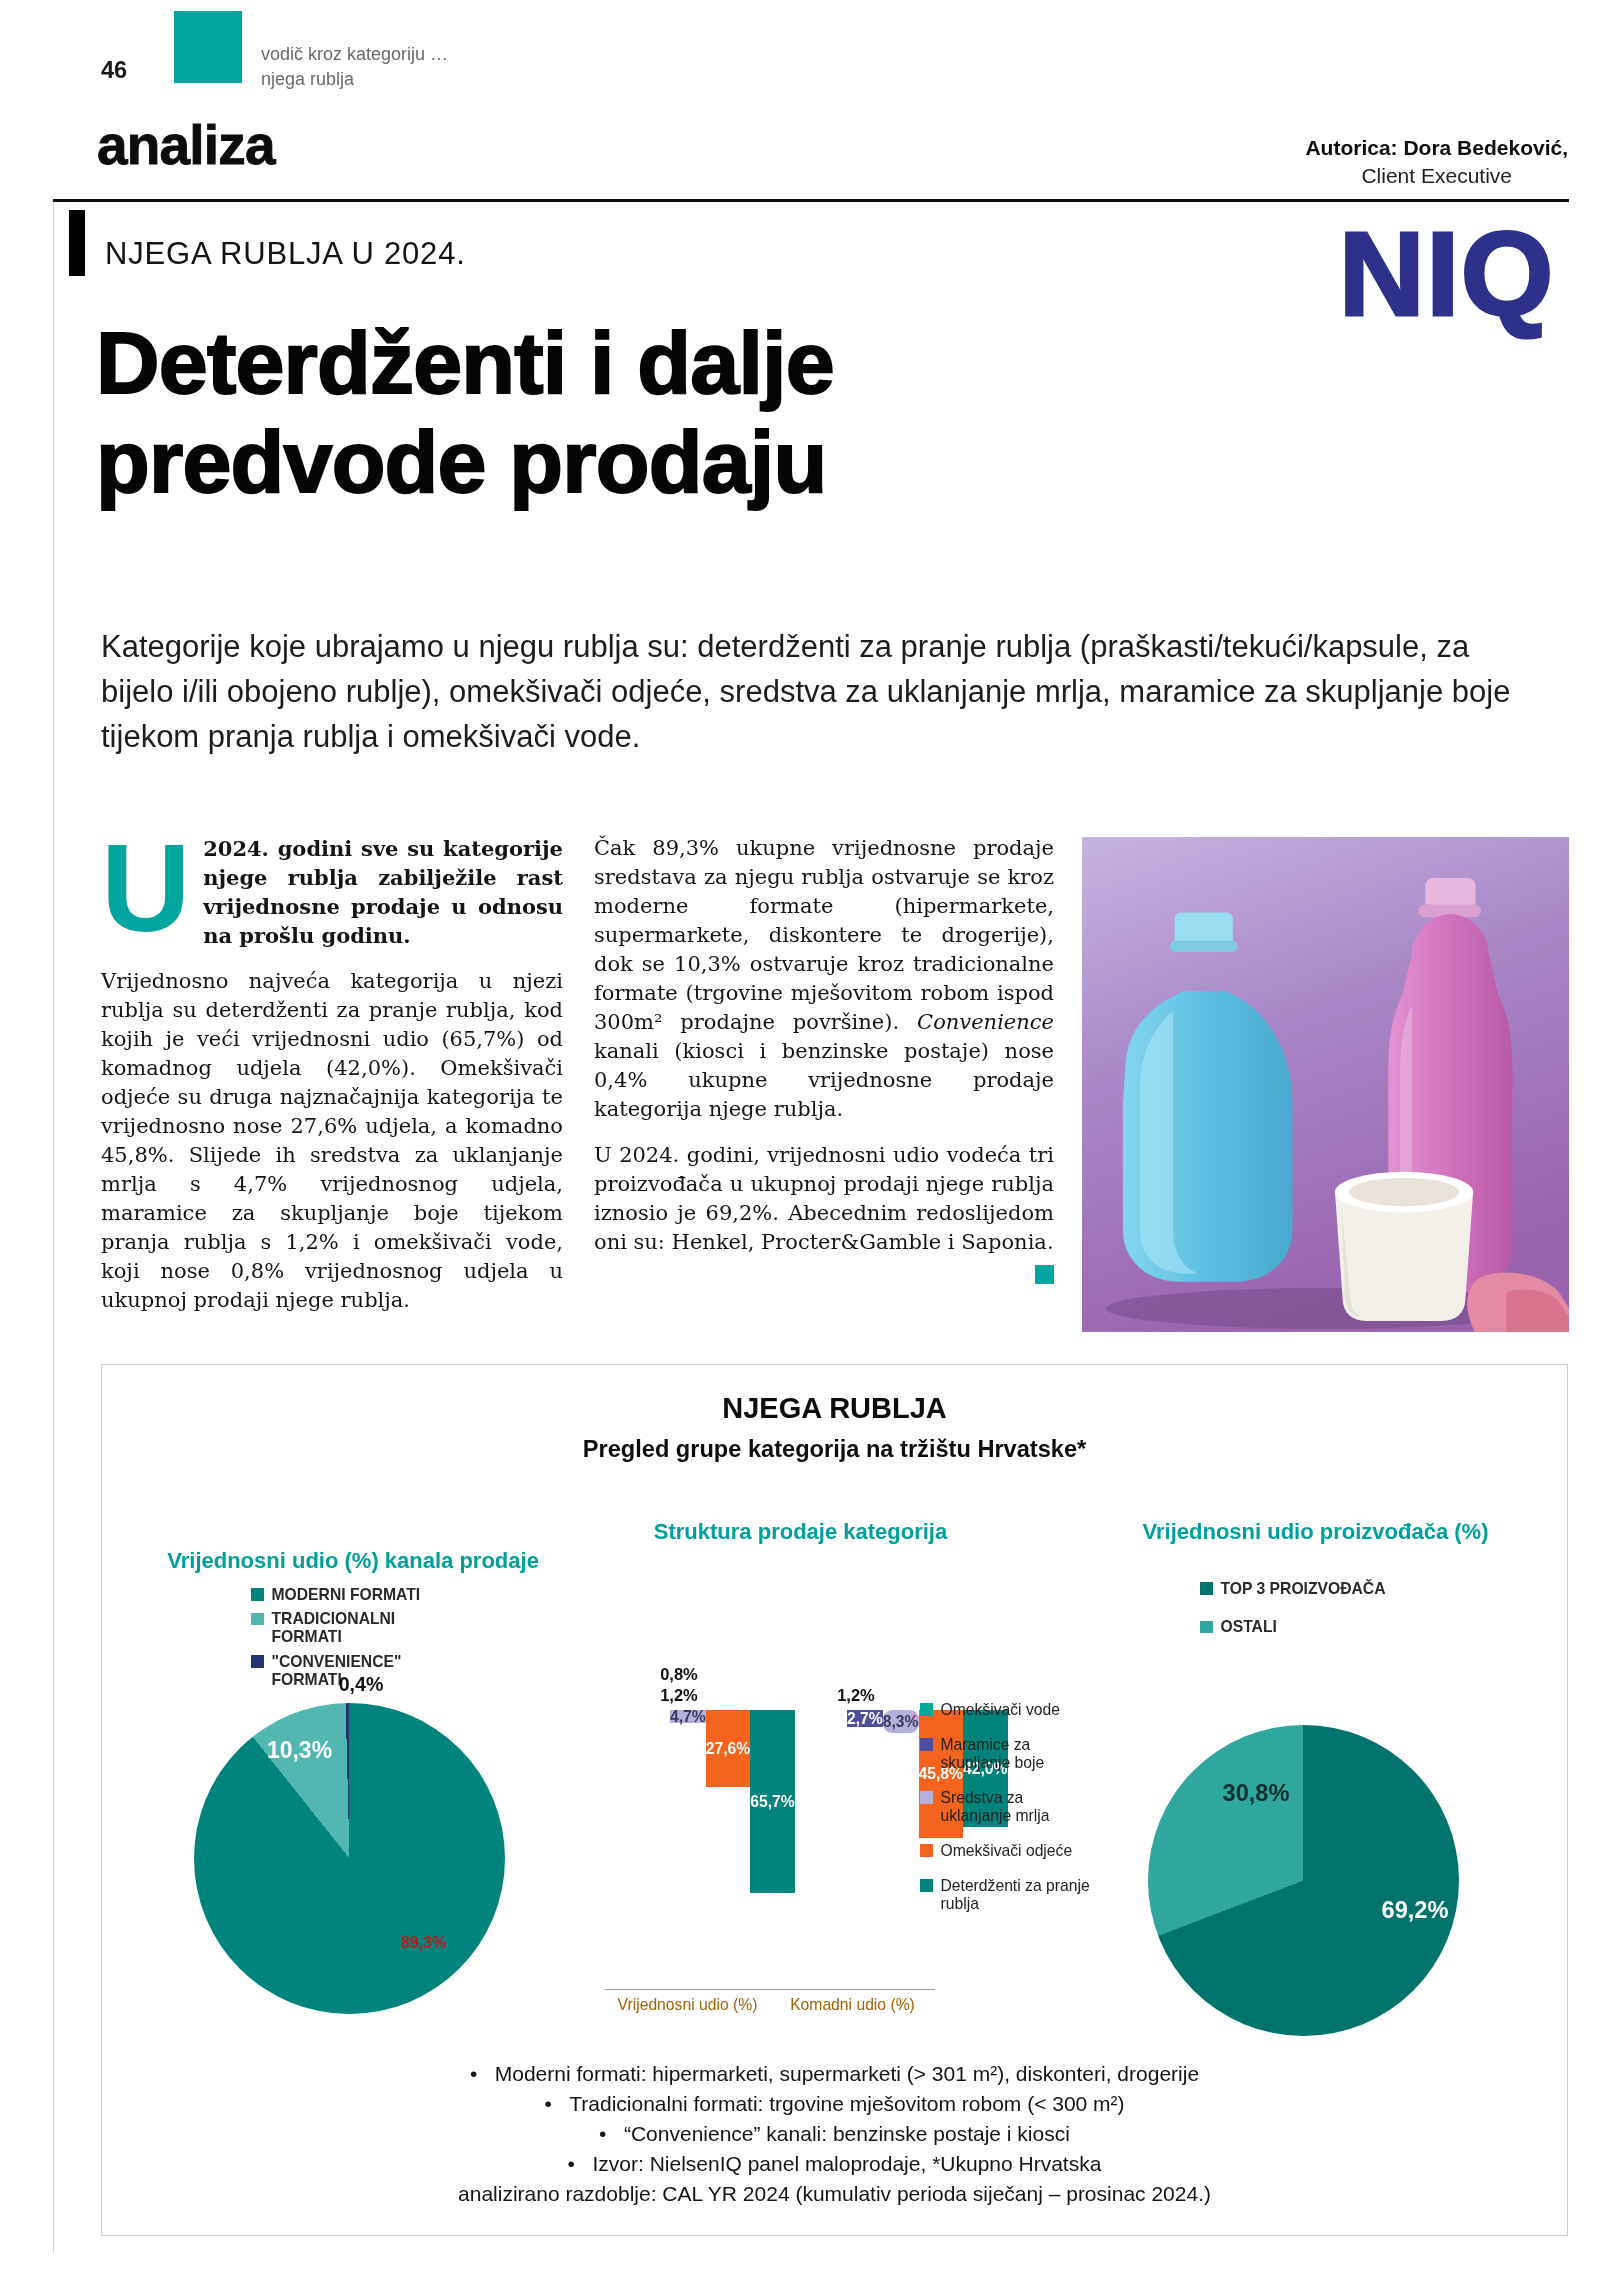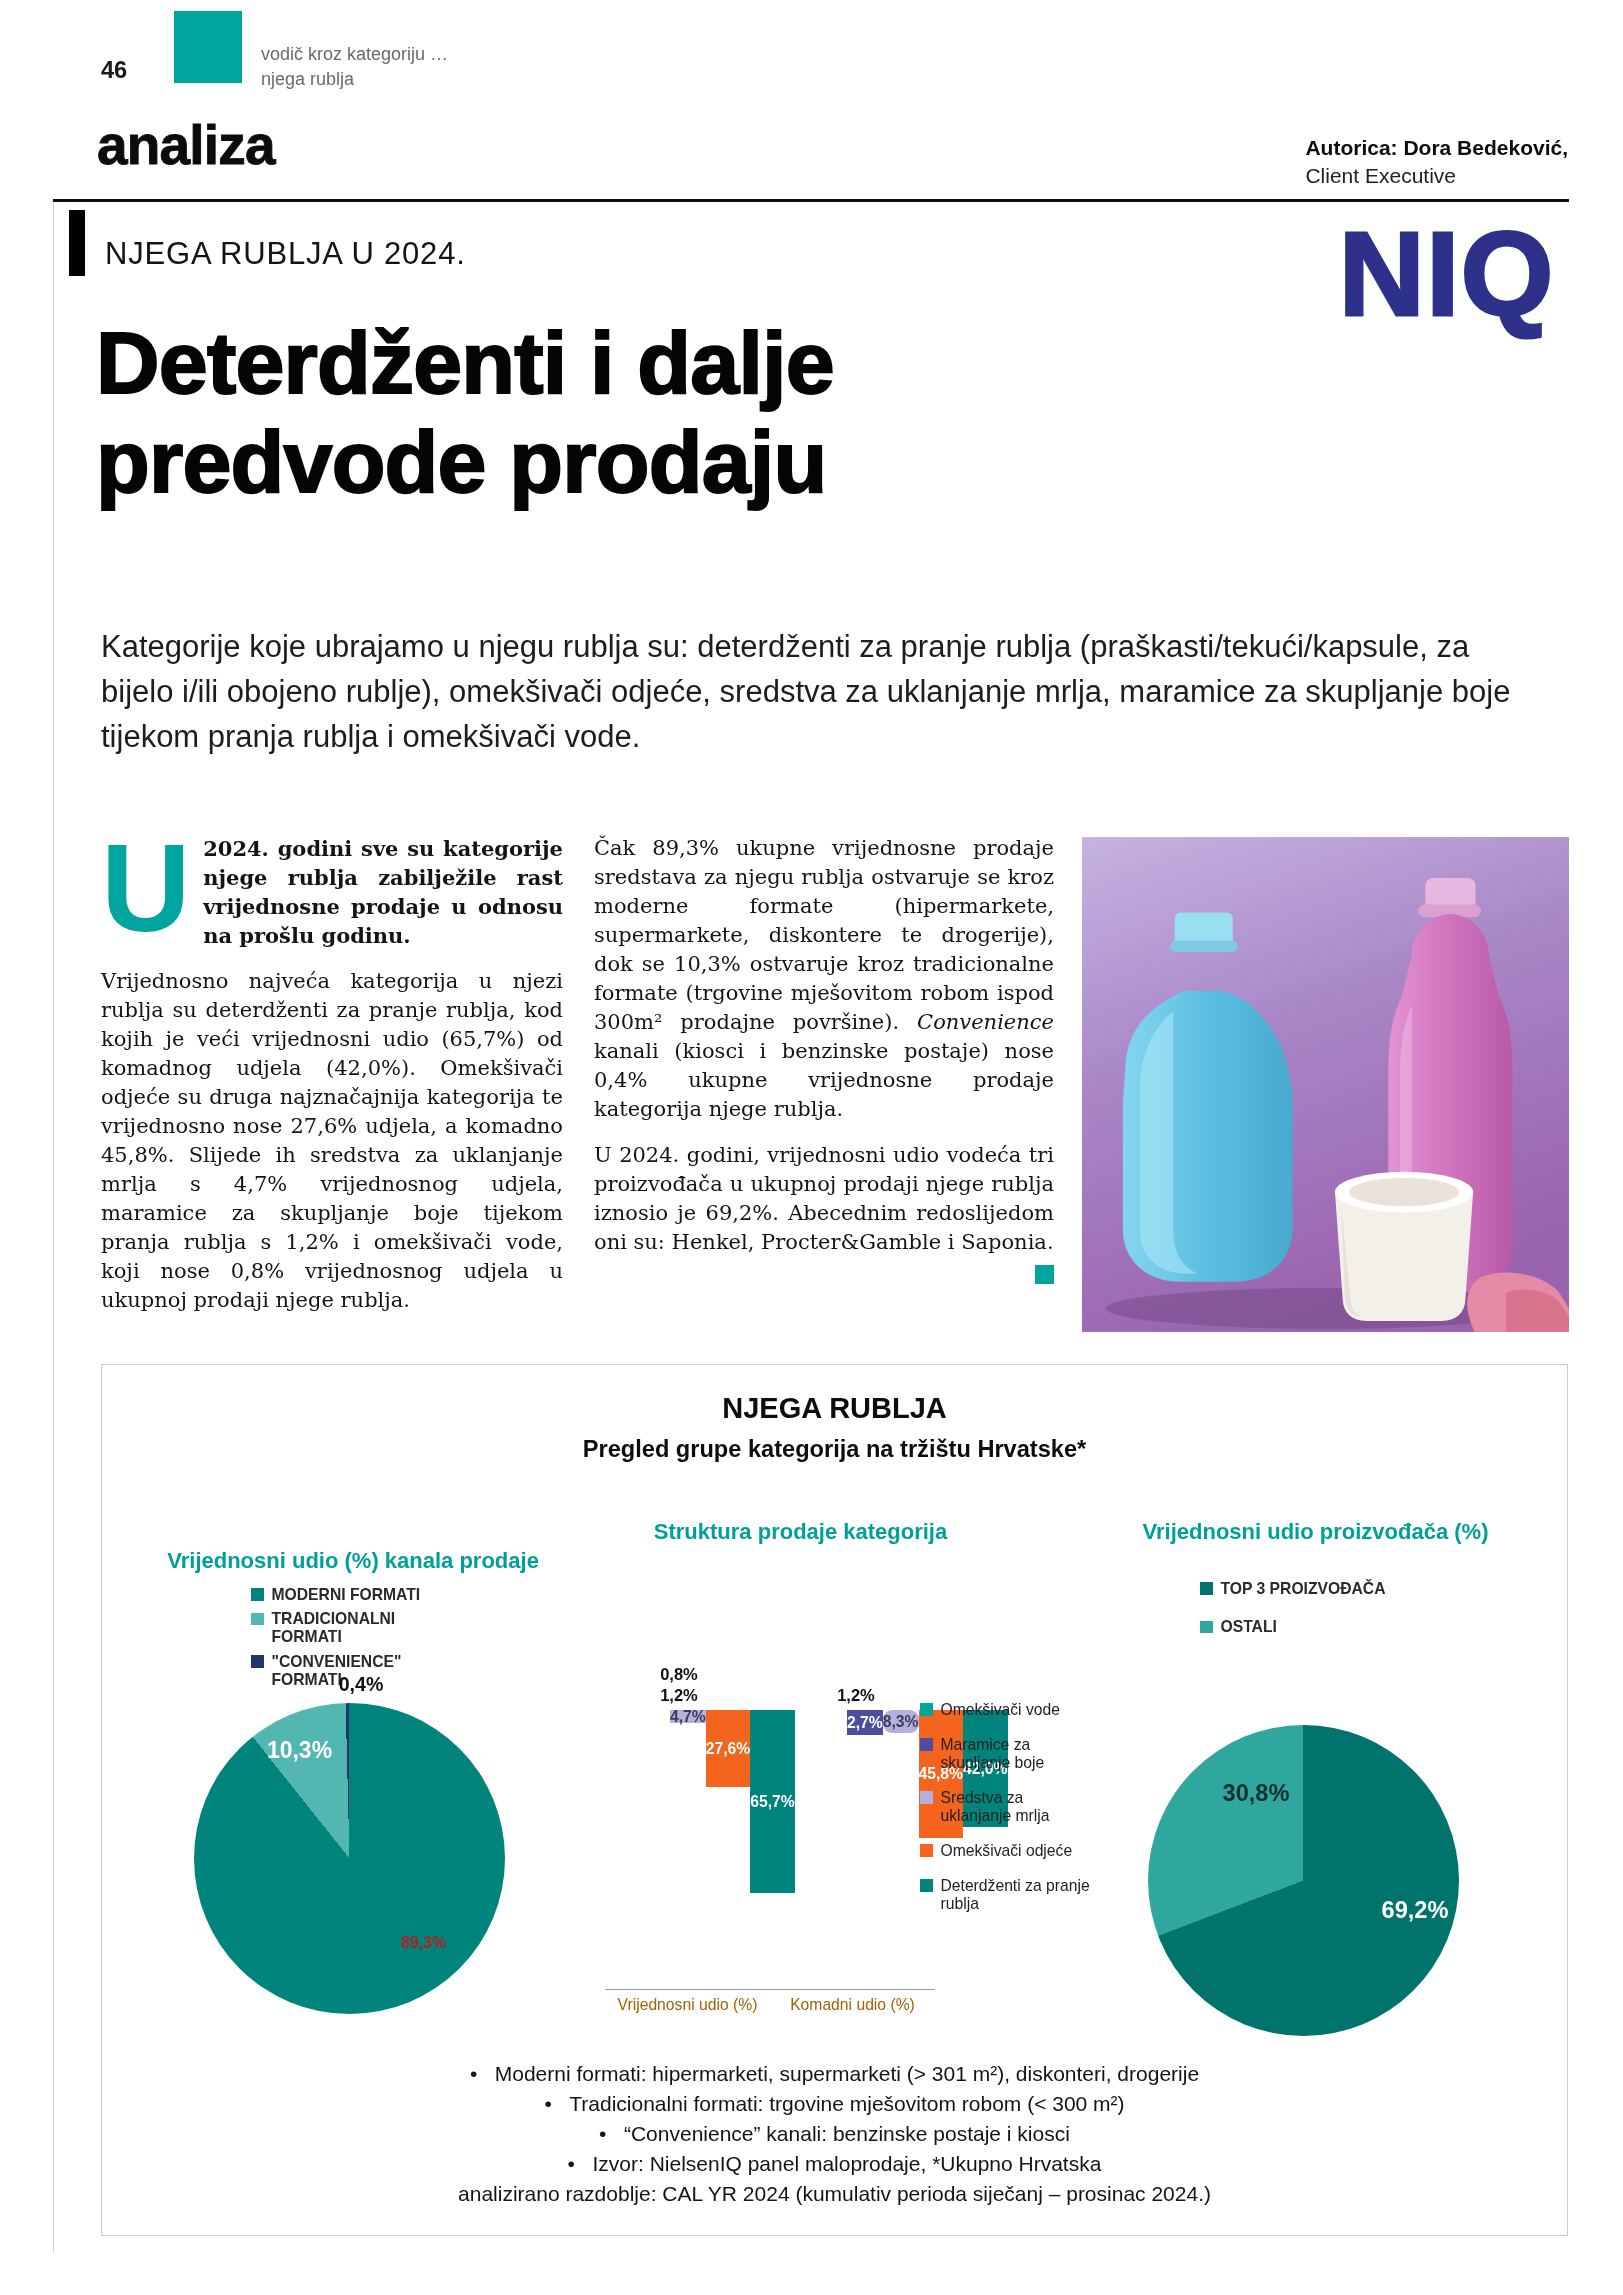--- a/index.html
+++ b/index.html
@@ -5,21 +5,21 @@
   * { box-sizing: border-box; margin: 0; padding: 0; }
   html, body { background: #ffffff; }
   body { font-family: "Liberation Sans", sans-serif; color: #111; }
   .page { position: relative; width: 1623px; height: 2295px; background: #fff; overflow: hidden; }
 
   
   .page-number { position: absolute; left: 101px; top: 57px; font-size: 23.6px; font-weight: bold; color: #1a1a1a; }
   .kicker-square { position: absolute; left: 174px; top: 11px; width: 68px; height: 72px; background: #00a5a0; }
   .kicker-text { position: absolute; left: 261px; top: 42px; font-size: 18px; line-height: 25px; color: #6a6a6a; }
   .section-title { position: absolute; left: 97px; top: 113px; font-size: 55px; font-weight: bold; letter-spacing: -0.8px; color: #0c0c0c; -webkit-text-stroke: 0.9px #0c0c0c; }
-  .author-block { position: absolute; right: 55px; top: 134px; text-align: left; font-size: 21px; line-height: 28px; }
+  .author-block { position: absolute; right: 55px; top: 134px; text-align: center; font-size: 21px; line-height: 28px; }
   .author-name { font-weight: bold; color: #0c0c0c; }
   .author-role { color: #222; }
   .top-rule { position: absolute; left: 53px; top: 199px; width: 1516px; height: 3.1px; background: #101010; }
   .left-vline { position: absolute; left: 53px; top: 203px; width: 0.8px; height: 2050px; background: #d2d2d2; }
 
   .eyebrow-bar { position: absolute; left: 69px; top: 210px; width: 15.7px; height: 66px; background: #000; }
   .eyebrow { position: absolute; left: 105px; top: 236px; font-size: 31px; letter-spacing: 0.8px; color: #141414; }
   .niq-logo { position: absolute; right: 68px; top: 214px; font-size: 119px; line-height: 119px; font-weight: bold; letter-spacing: 1.6px; color: #2d3189; -webkit-text-stroke: 3.1px #2d3189; }
 
   .headline { position: absolute; left: 96px; top: 313px; font-size: 88px; line-height: 99px; font-weight: bold; color: #050505; -webkit-text-stroke: 2px #050505; letter-spacing: -0.8px; }
@@ -202,21 +202,21 @@
           <div class="bar-seg" style="height: 77px; background: rgb(244, 100, 30); color: rgb(255, 255, 255);">27,6%</div>
           <div class="bar-seg" style="height: 183px; background: rgb(0, 132, 123); color: rgb(255, 255, 255);">65,7%</div>
         </div>
     </div>
     <div class="bar-col bar-col-1">
       <div class="bar-above">
           <div class="bar-label-above">1,2%</div>
         </div>
       <div class="bar-stack">
           <div class="bar-seg" style="height: 3.3px; background: rgb(0, 167, 155);"></div>
-          <div class="bar-seg" style="height: 25px; background: rgb(79, 78, 156); color: rgb(255, 255, 255);">2,7%</div>
+          <div class="bar-seg" style="height: 17px; background: rgb(79, 78, 156); color: rgb(255, 255, 255);">2,7%</div>
           <div class="bar-seg" style="height: 23px; background: rgb(179, 177, 220); color: rgb(58, 58, 92); border-radius: 9px;">8,3%</div>
           <div class="bar-seg" style="height: 128px; background: rgb(244, 100, 30); color: rgb(255, 255, 255);">45,8%</div>
           <div class="bar-seg" style="height: 117px; background: rgb(0, 132, 123); color: rgb(255, 255, 255);">42,0%</div>
         </div>
     </div>
     <div class="bars-axis">
       <div class="axis-label">Vrijednosni udio (%)</div>
       <div class="axis-label">Komadni udio (%)</div>
     </div>
     <div class="legend legend2">

